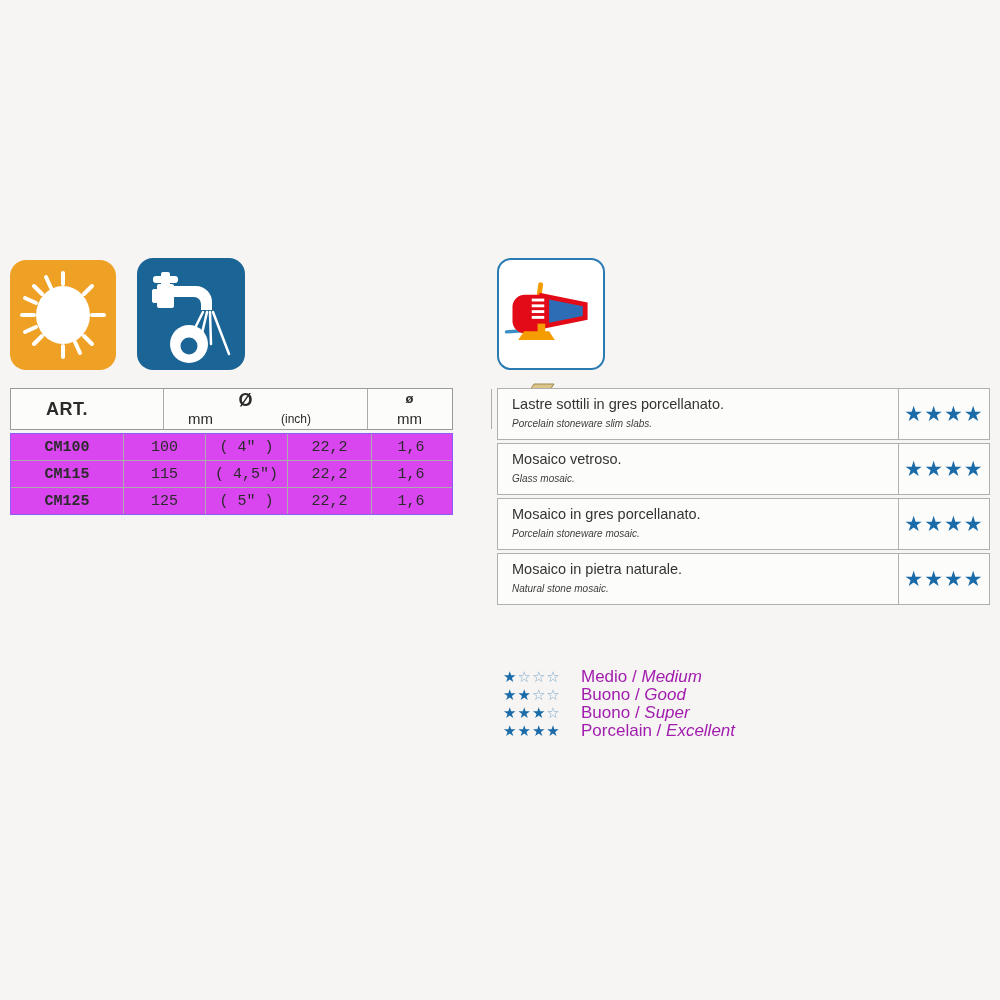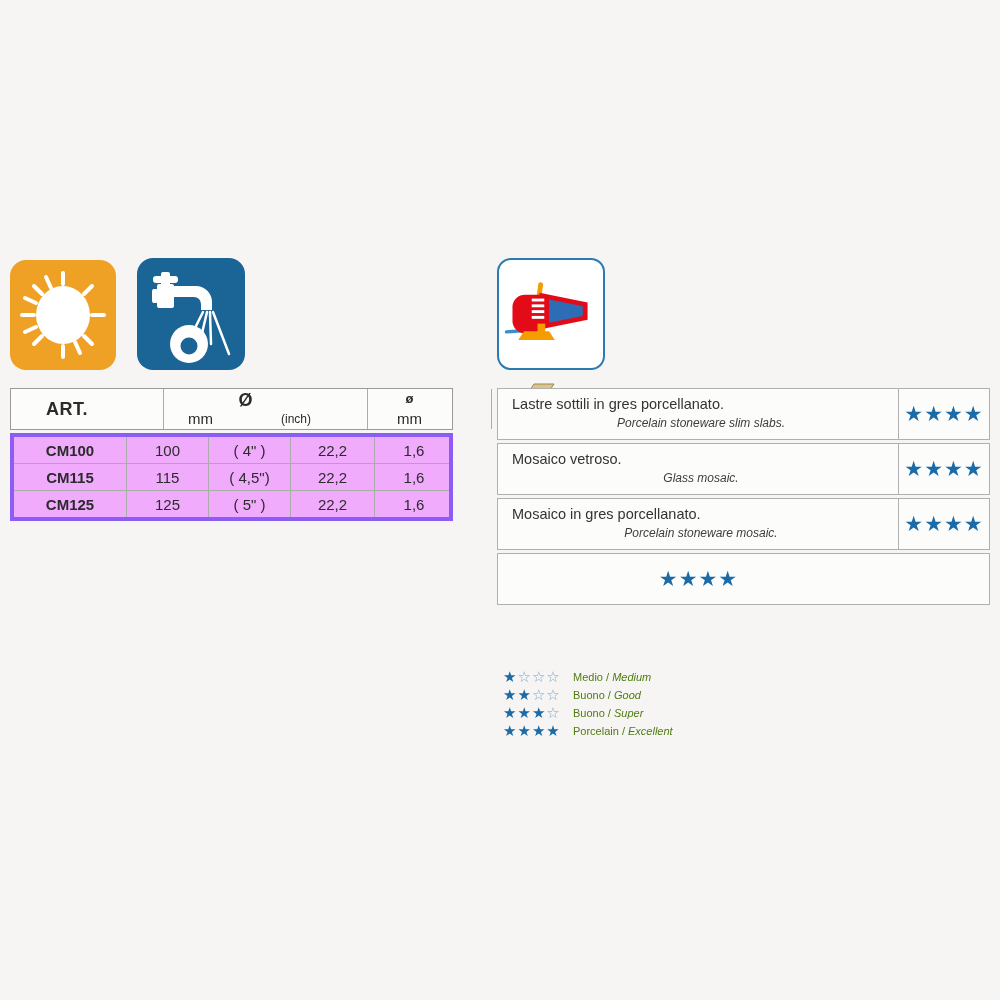--- a/index.html
+++ b/index.html
@@ -35,21 +35,21 @@
     font-size:18px;font-weight:bold;}
   .h-group .mm{position:absolute;bottom:2px;left:24px;font-size:15px;}
   .h-group .inch{position:absolute;bottom:3px;right:16px;font-size:12px;}
   .h-bore .bore{position:absolute;top:2px;left:0;right:0;text-align:center;
     font-size:13px;font-weight:bold;}
   .h-bore .mm{position:absolute;bottom:2px;left:0;right:0;text-align:center;font-size:15px;}
   .h-th .blade{position:absolute;top:-6px;right:2px;}
   .h-th .mm{position:absolute;bottom:2px;left:0;right:0;text-align:center;font-size:15px;}
 
   .spec-body{
-    margin-top:3px;border:4px solid #8b5cf6;background:#f0abfc;
+    margin-top:3px;border:1px solid #8b5cf6;background:#d946ef;font-family:Liberation Mono, monospace;
   }
   .spec-row{
     display:grid;grid-template-columns:112px 82px 82px 84px 79px;
     height:26px;border-top:1px solid #ababab;
   }
   .spec-row:first-child{border-top:none;}
   .spec-row > div{
     border-left:1px solid #ababab;display:flex;align-items:center;justify-content:center;
     font-size:15px;
   }
@@ -57,31 +57,31 @@
 
   
   #rating-table{left:497px;top:388px;width:493px;}
   .rating-row{
     display:grid;grid-template-columns:1fr 90px;
     height:50px;border:1px solid #b0b0b0;background:#fcfcfa;
     margin-bottom:3px;
   }
   .rating-text{border-right:1px solid #b0b0b0;padding:6px 8px 0 14px;line-height:19px;}
   .rating-text .it{font-size:14.5px;color:#333;}
-  .rating-text .en{font-size:12px;font-style:italic;color:#3d3d3d;text-align:center;}
+  .rating-text .en{font-size:10px;font-style:italic;color:#3d3d3d;}
   .rating-stars{display:flex;align-items:center;justify-content:center;
     font-size:21px;letter-spacing:1px;white-space:nowrap;}
   .star-fill{color:#1b6ba8;}
   .star-empty{color:#7fa9cb;}
 
   
   #legend{left:503px;top:668px;}
   .legend-row{display:flex;align-items:center;height:18px;}
   .legend-stars{font-size:15px;letter-spacing:1px;width:66px;white-space:nowrap;}
-  .legend-label{font-size:11px;color:#4d7c0f;margin-left:4px;}
+  .legend-label{font-size:17px;color:#a21caf;margin-left:12px;}
   .legend-label .en{font-style:italic;}
 </style>
 </head>
 <body>
 
 <div id="sun-tile" class="abs tile">
   <svg viewBox="0 0 106 110">
     <g stroke="#ffffff" stroke-width="4" stroke-linecap="round">
       <line x1="53" y1="13" x2="53" y2="24"></line>
         <line x1="53" y1="86" x2="53" y2="97"></line>
@@ -214,20 +214,24 @@
     <div class="rating-text">
       <div class="it">Mosaico in gres porcellanato.</div>
       <div class="en">Porcelain stoneware mosaic.</div>
     </div>
     <div class="rating-stars">
       <span class="star-fill">★★★★</span>
       <span class="star-empty"></span>
     </div>
   </div>
   <div class="rating-row">
+    <div class="rating-text">
+      <div class="it">Mosaico in pietra naturale.</div>
+      <div class="en">Natural stone mosaic.</div>
+    </div>
     <div class="rating-stars">
       <span class="star-fill">★★★★</span>
       <span class="star-empty"></span>
     </div>
   </div>
 </div>
 
 <div id="legend" class="abs">
   <div class="legend-row">
     <span class="legend-stars"><span class="star-fill">★</span><span class="star-empty">☆☆☆</span></span>

